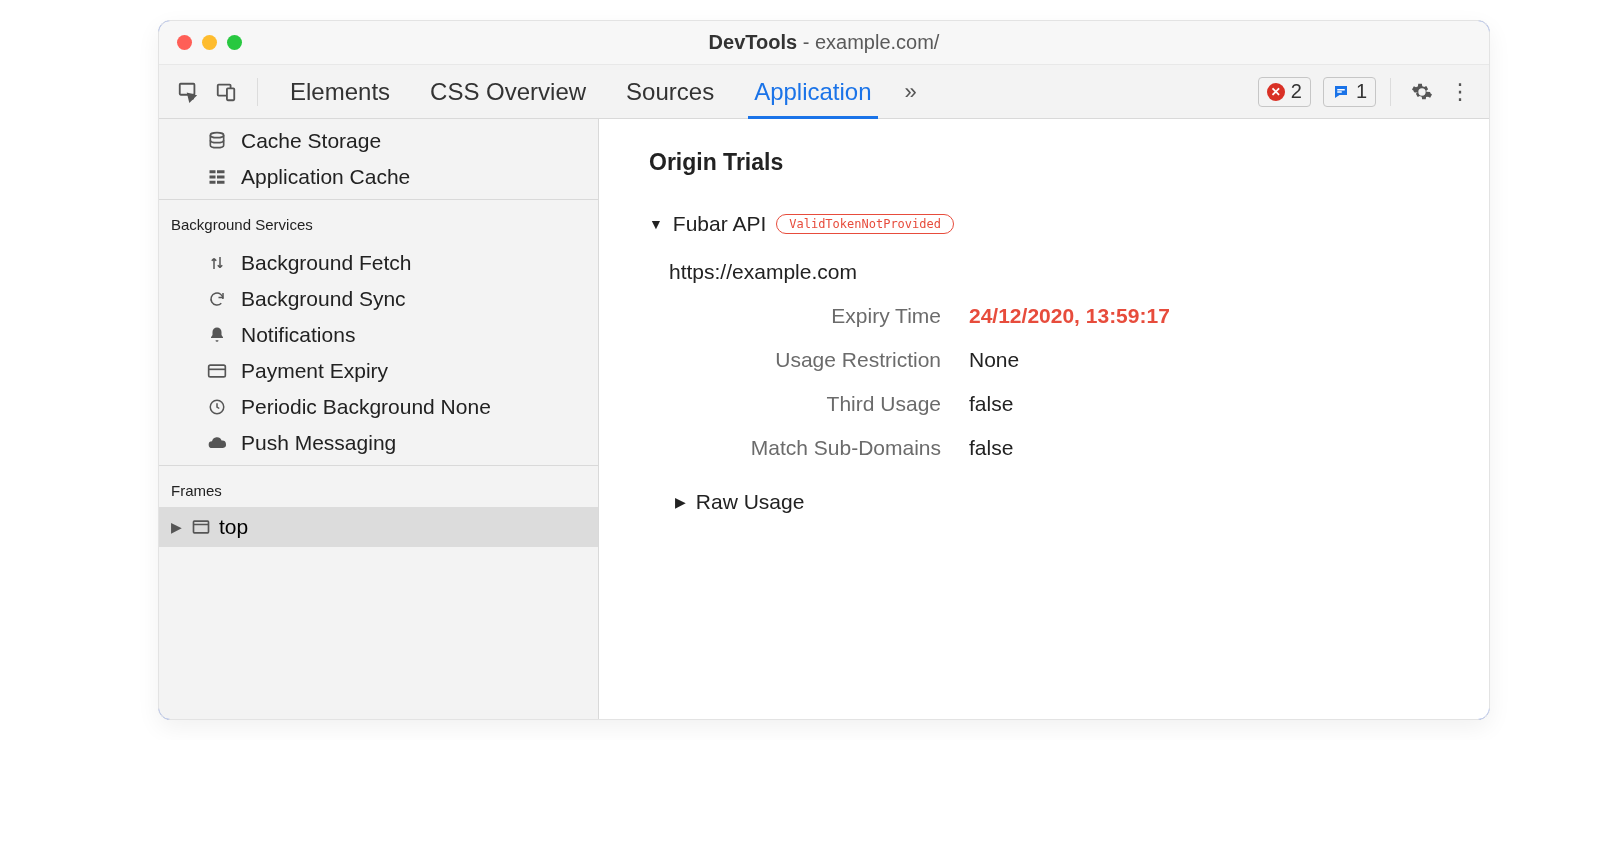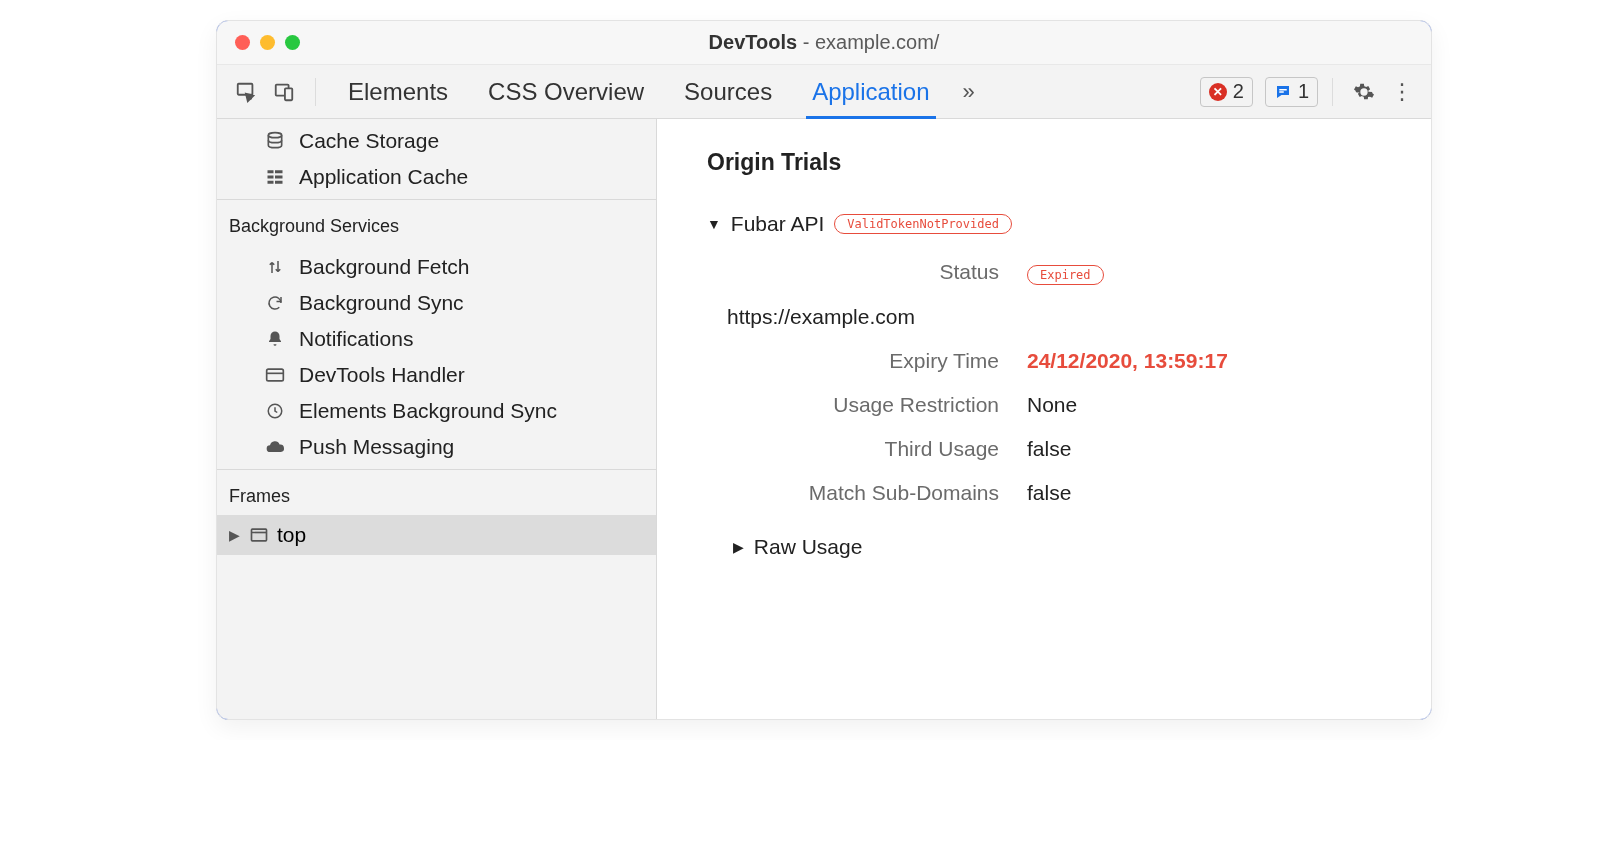--- a/index.html
+++ b/index.html
@@ -5,21 +5,21 @@
   * { box-sizing: border-box; margin: 0; padding: 0; }
   body {
     font-family: -apple-system, BlinkMacSystemFont, "Segoe UI", Helvetica, Arial, sans-serif;
     background: #fff;
     display: flex;
     justify-content: center;
     align-items: flex-start;
     padding: 20px 40px;
   }
   .window {
-    width: 1216px;
+    width: 1332px;
     border: 1px solid #e3e3e3;
     border-radius: 12px;
     overflow: hidden;
     background: #1d4ed8;
     box-shadow: 0 8px 24px rgba(0,0,0,0.06);
     margin-left: 48px;
   }
   .titlebar {
     height: 44px;
     background: #f7f7f7;
@@ -119,21 +119,21 @@
     display: flex;
     align-items: center;
     gap: 12px;
     padding: 6px 0 6px 46px;
     cursor: pointer;
     color: #222;
   }
   .sb-item .icon { width: 24px; display: flex; justify-content: center; color: #555; }
   .sb-header {
     padding: 16px 12px 8px 12px;
-    font-size: 18px;
+    font-size: 15px;
     color: #222;
     border-top: 1px solid #d9d9d9;
   }
   .sb-header:first-child { border-top: none; }
   .frames-item {
     display: flex;
     align-items: center;
     gap: 8px;
     padding: 8px 0 8px 12px;
     background: #dcdcdc;
@@ -327,30 +327,30 @@
           </span>
           <span>Notifications</span>
         </div>
         <div class="sb-item">
           <span class="icon">
             <svg width="20" height="20" viewBox="0 0 24 24" fill="none" stroke="#555" stroke-width="2">
                 <rect x="2" y="5" width="20" height="14" rx="2"></rect>
                 <line x1="2" y1="10" x2="22" y2="10"></line>
               </svg>
           </span>
-          <span>DevTools Handler</span>
+          <span>Payment Expiry</span>
         </div>
         <div class="sb-item">
           <span class="icon">
             <svg width="18" height="18" viewBox="0 0 24 24" fill="none" stroke="#555" stroke-width="2">
                 <circle cx="12" cy="12" r="9"></circle>
                 <path d="M12 7v5l3 2"></path>
               </svg>
           </span>
-          <span>Elements Background Sync</span>
+          <span>Periodic Background None</span>
         </div>
         <div class="sb-item">
           <span class="icon">
             <svg width="20" height="20" viewBox="0 0 24 24" fill="#555">
                 <path d="M19 18H6a4 4 0 010-8 6 6 0 0111.5-1A4 4 0 0119 18z"></path>
               </svg>
           </span>
           <span>Push Messaging</span>
         </div>
       </div>
@@ -372,26 +372,20 @@
       <div class="section-title">Origin Trials</div>
 
       <div class="tree-row">
         <span class="caret-down">▼</span>
         <span>Fubar API</span>
         <span class="pill">ValidTokenNotProvided</span>
       </div>
 
       <div class="kv-table">
         <div class="kv-row">
-          <div class="kv-label">Status</div>
-          <div class="kv-value">
-            <span class="pill">Expired</span>
-          </div>
-        </div>
-        <div class="kv-row">
           <div class="kv-value">https://example.com</div>
         </div>
         <div class="kv-row">
           <div class="kv-label">Expiry Time</div>
           <div class="kv-value red">24/12/2020, 13:59:17</div>
         </div>
         <div class="kv-row">
           <div class="kv-label">Usage Restriction</div>
           <div class="kv-value">None</div>
         </div>

